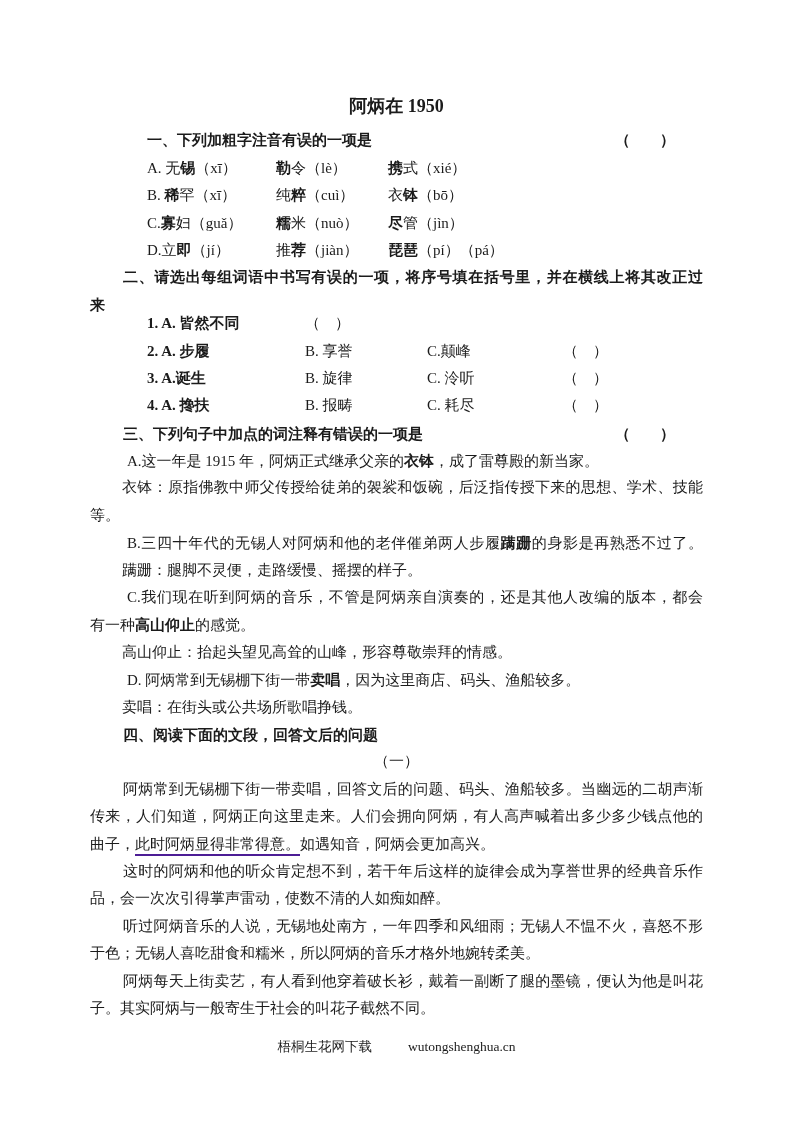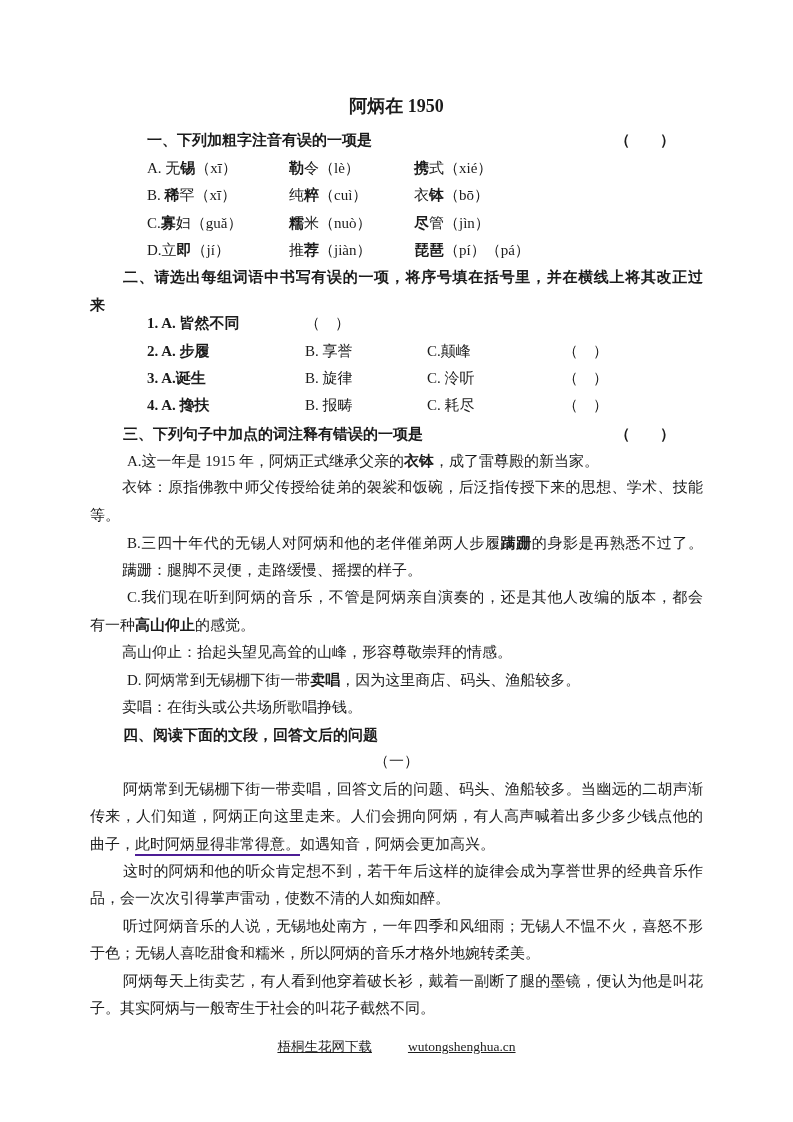--- a/index.html
+++ b/index.html
@@ -16,33 +16,33 @@
   .title { text-align: center; font-weight: bold; font-size: 18px; height: 27.4px; line-height: 27.4px; }
   .hd { font-weight: bold; font-family: "Liberation Sans", sans-serif; }
   b, .bb { font-weight: bold; font-family: "Liberation Sans", sans-serif; }
   .hrow { display: flex; justify-content: space-between; }
   .hrow .blank { margin-right: 28px; flex: none; }
   .pl57 { padding-left: 57px; }
   .pl37 { padding-left: 37px; }
   .pl33 { padding-left: 33px; }
   .pl32 { padding-left: 32px; }
   .mt6 { margin-top: 6px; }
-  .s1row { display: flex; padding-left: 57px; gap: 13px; }
+  .s1row { display: flex; padding-left: 57px; }
   .s1row .w1 { width: 129px; flex: none; }
   .s1row .w2 { width: 112px; flex: none; }
   .s1row .w3 { flex: 1; }
   .s2rows { margin-top: -8px; }
   .s2row { display: flex; padding-left: 57px; }
   .s2row .c1 { width: 158px; flex: none; font-weight: bold; }
   .s2row .c2 { width: 122px; flex: none; }
   .s2row .c3 { width: 136px; flex: none; }
   .s2row .c4 { flex: 1; }
   .center { text-align: center; }
   .u { border-bottom: 2px solid #4c1d95; padding-bottom: 2px; }
-  .footer { margin-top: 15px; height: 20px; line-height: 20px; display: flex; justify-content: center; gap: 36px; font-size: 13.5px; text-decoration: underline; }
+  .footer { margin-top: 15px; height: 20px; line-height: 20px; display: flex; justify-content: center; gap: 36px; font-size: 13.5px; }
 </style>
 </head>
 <body>
 
 <div class="page">
 
   <div class="ln title">阿炳在 1950</div>
 
   <div class="ln hrow mt6">
     <span class="hd pl57">一、下列加粗字注音有误的一项是</span>

